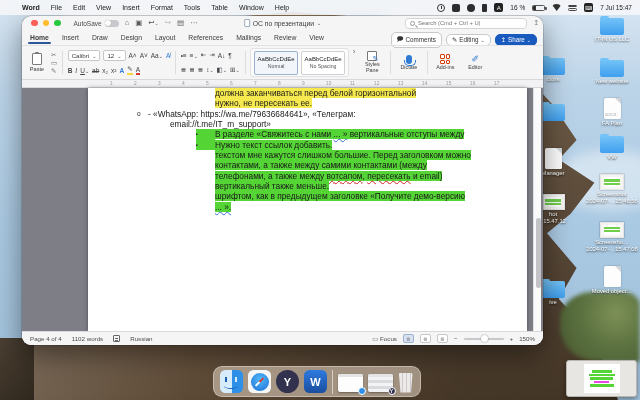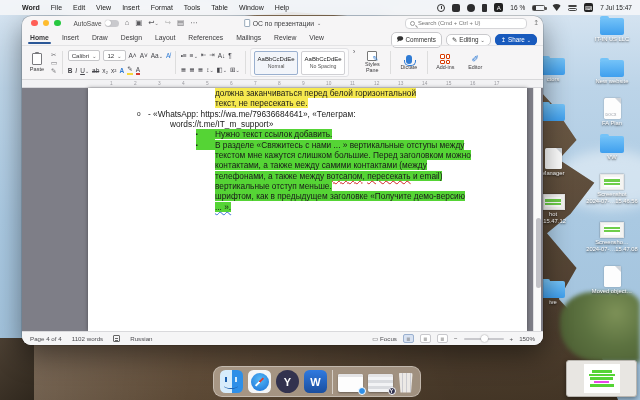--- a/index.html
+++ b/index.html
@@ -418,29 +418,29 @@
         <span class="num" style="left: 376px;">13</span>
         <span class="num" style="left: 400px;">14</span>
         <span class="num" style="left: 424px;">15</span>
         <span class="num" style="left: 448px;">16</span>
         <span class="num" style="left: 472px;">17</span>
       </div>
 
     <div id="docarea">
       <div id="page">
           <div class="doc-line" style="margin-left: 127px;"><span class="hl-y"><span>должна заканчиваться перед белой горизонтальной</span></span></div>
-          <div class="doc-line" style="margin-left: 127px;"><span class="hl-y"><span>текст, не пересекать ее.</span></span></div>
+          <div class="doc-line" style="margin-left: 127px;"><span class="hl-y"><span>нужно, не пересекать ее.</span></span></div>
           <div class="doc-line" style="margin-left: 60px;"><span class="blt" style="left: -11px; width: 11px;">o</span><span><span>- «WhatsApp: https://wa.me/79636684641», «Телеграм:</span></span></div>
-          <div class="doc-line" style="margin-left: 82px;"><span><span>words://t.me/IT_m_support»</span></span></div>
+          <div class="doc-line" style="margin-left: 82px;"><span><span>email://t.me/IT_m_support»</span></span></div>
+          <div class="doc-line" style="margin-left: 127px;"><span class="blt sq hl-g" style="left: -19px; width: 19px;">▪</span><span class="hl-g"><span>В разделе «Свяжитесь с нами </span><span class="wavy-blue">... »</span><span> вертикальные отступы между</span></span></div>
           <div class="doc-line" style="margin-left: 127px;"><span class="blt sq hl-g" style="left: -19px; width: 19px;">▪</span><span class="hl-g"><span>Нужно текст ссылок добавить.</span></span></div>
-          <div class="doc-line" style="margin-left: 127px;"><span class="blt sq hl-g" style="left: -19px; width: 19px;">▪</span><span class="hl-g"><span>В разделе «Свяжитесь с нами </span><span class="wavy-blue">... »</span><span> вертикальные отступы между</span></span></div>
           <div class="doc-line" style="margin-left: 127px;"><span class="hl-g"><span>текстом мне кажутся слишком большие. Перед заголовком можно</span></span></div>
           <div class="doc-line" style="margin-left: 127px;"><span class="hl-g"><span>контактами, а также между самими контактами (между</span></span></div>
           <div class="doc-line" style="margin-left: 127px;"><span class="hl-g"><span>телефонами, а также между </span><span class="wavy-red">вотсапом</span><span>, </span><span class="wavy-red">пересекать</span><span> и email)</span></span></div>
-          <div class="doc-line" style="margin-left: 127px;"><span class="hl-g"><span>вертикальные отступ меньше.</span></span></div>
+          <div class="doc-line" style="margin-left: 127px;"><span class="hl-g"><span>вертикальный также меньше.</span></span></div>
           <div class="doc-line" style="margin-left: 127px;"><span class="hl-g"><span>шрифтом, как в предыдущем заголовке «Получите демо-версию</span></span></div>
           <div class="doc-line" style="margin-left: 127px;"><span class="hl-g"><span class="wavy-blue">... ».</span></span></div>
         </div>
       <div id="vscroll">
           <span class="thumb"></span>
         </div>
     </div>
 
     <div id="statusbar">
       <span>Page 4 of 4</span>

